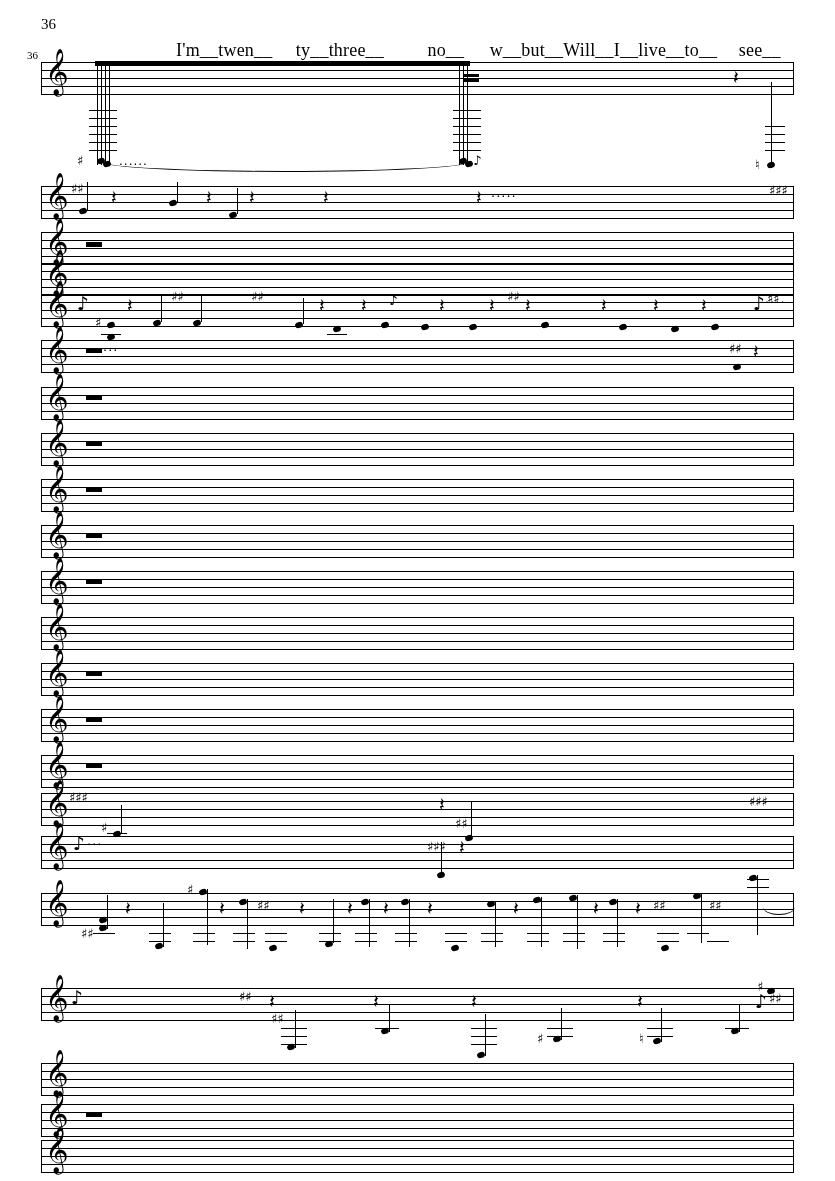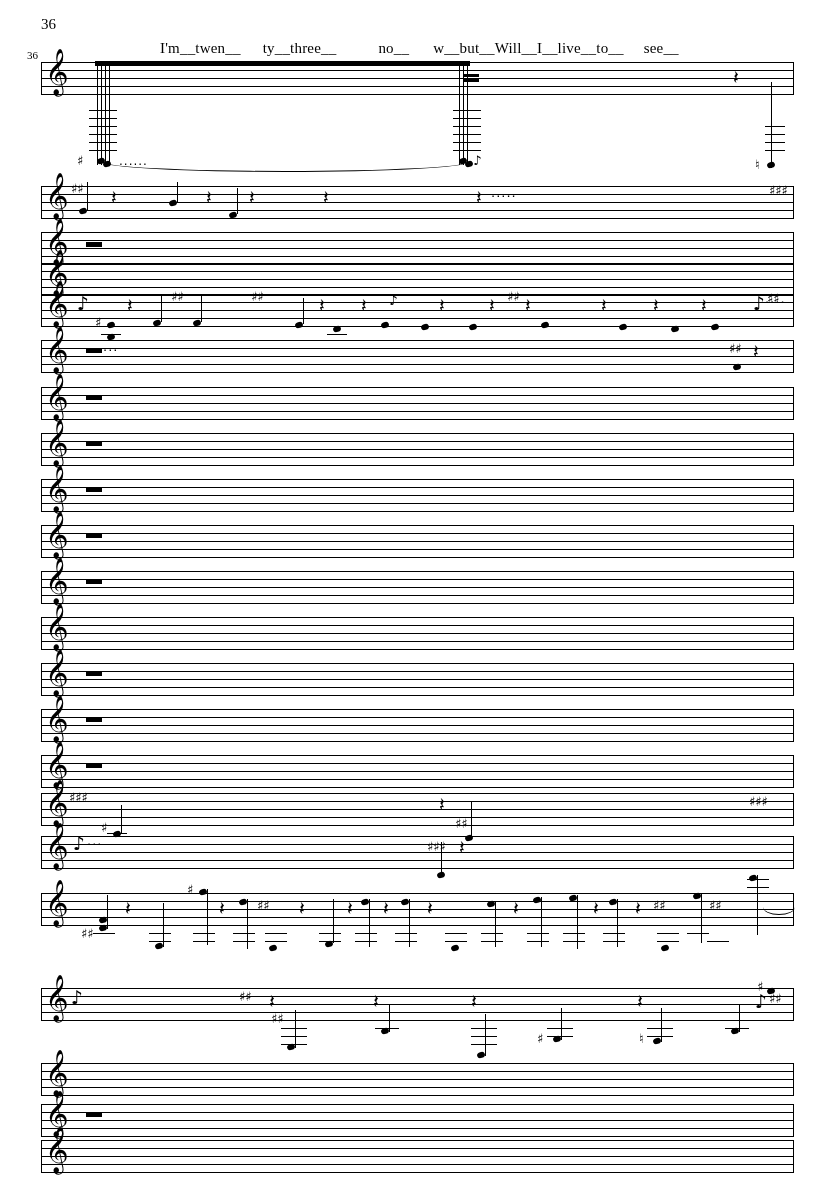--- a/index.html
+++ b/index.html
@@ -29,25 +29,25 @@
   .measure-number {
     position: absolute;
     left: 27px;
     top: 49px;
     font-family: "Liberation Serif", serif;
     font-size: 11px;
     color: #000000;
   }
   .lyrics {
     position: absolute;
-    left: 160px;
+    left: 176px;
     top: 40px;
     width: 620px;
     font-family: "Liberation Serif", serif;
-    font-size: 15px;
+    font-size: 18px;
     color: #000000;
     white-space: nowrap;
     letter-spacing: 0.2px;
   }
   .lyrics span {
     display: inline-block;
   }
   
   .staff {
     position: absolute;

